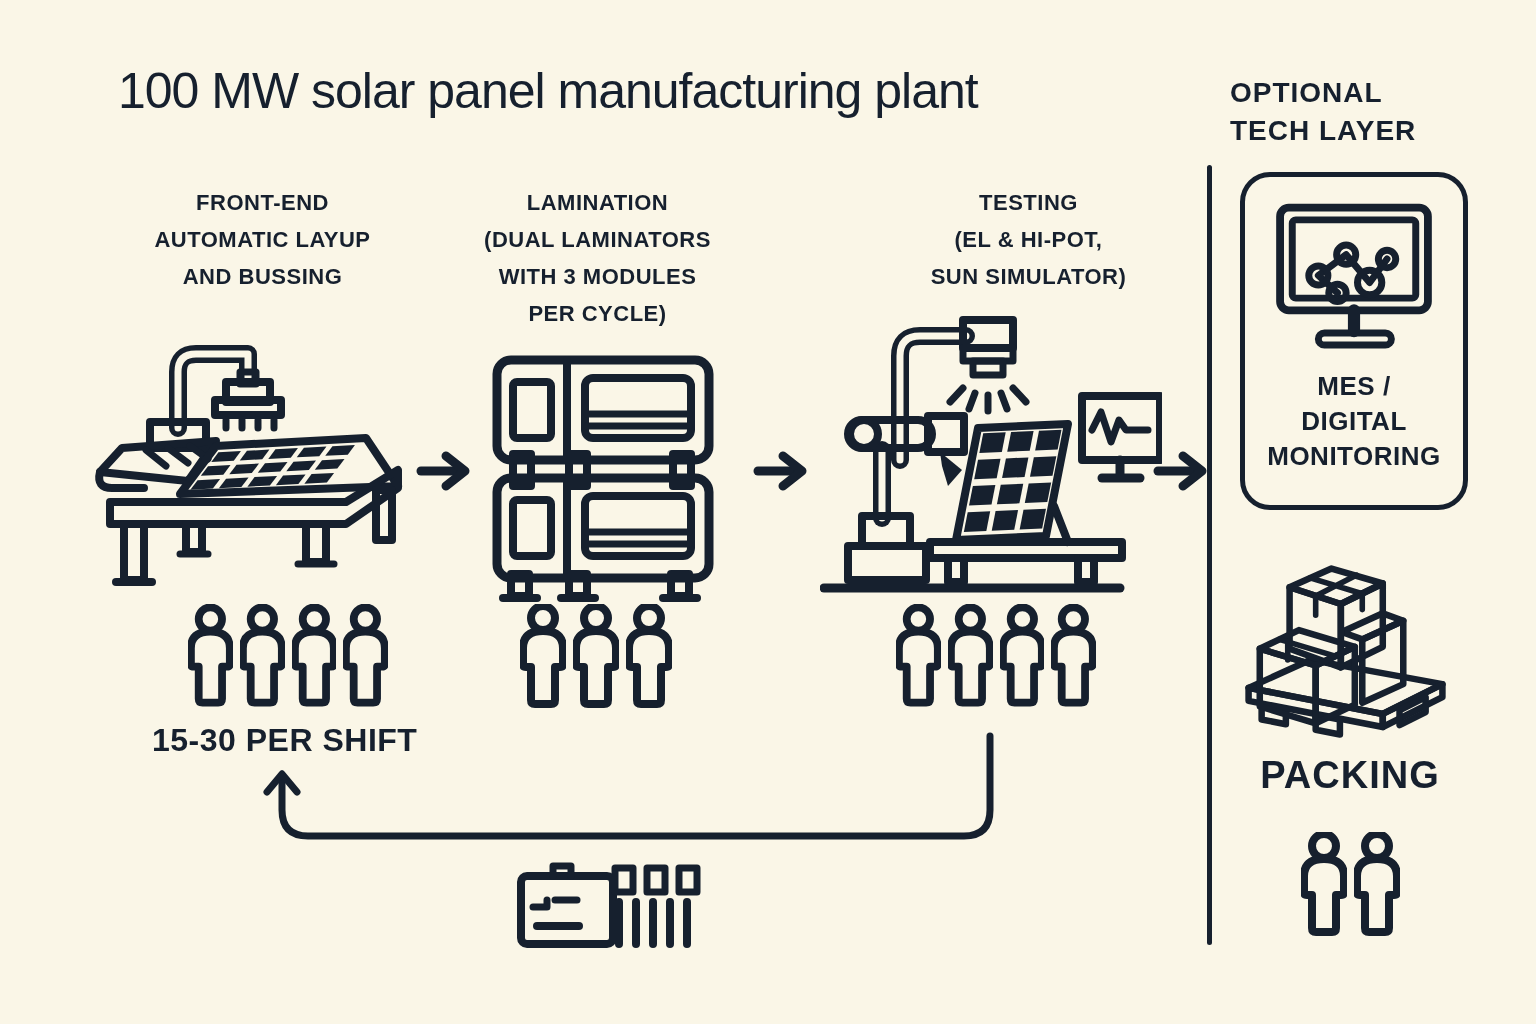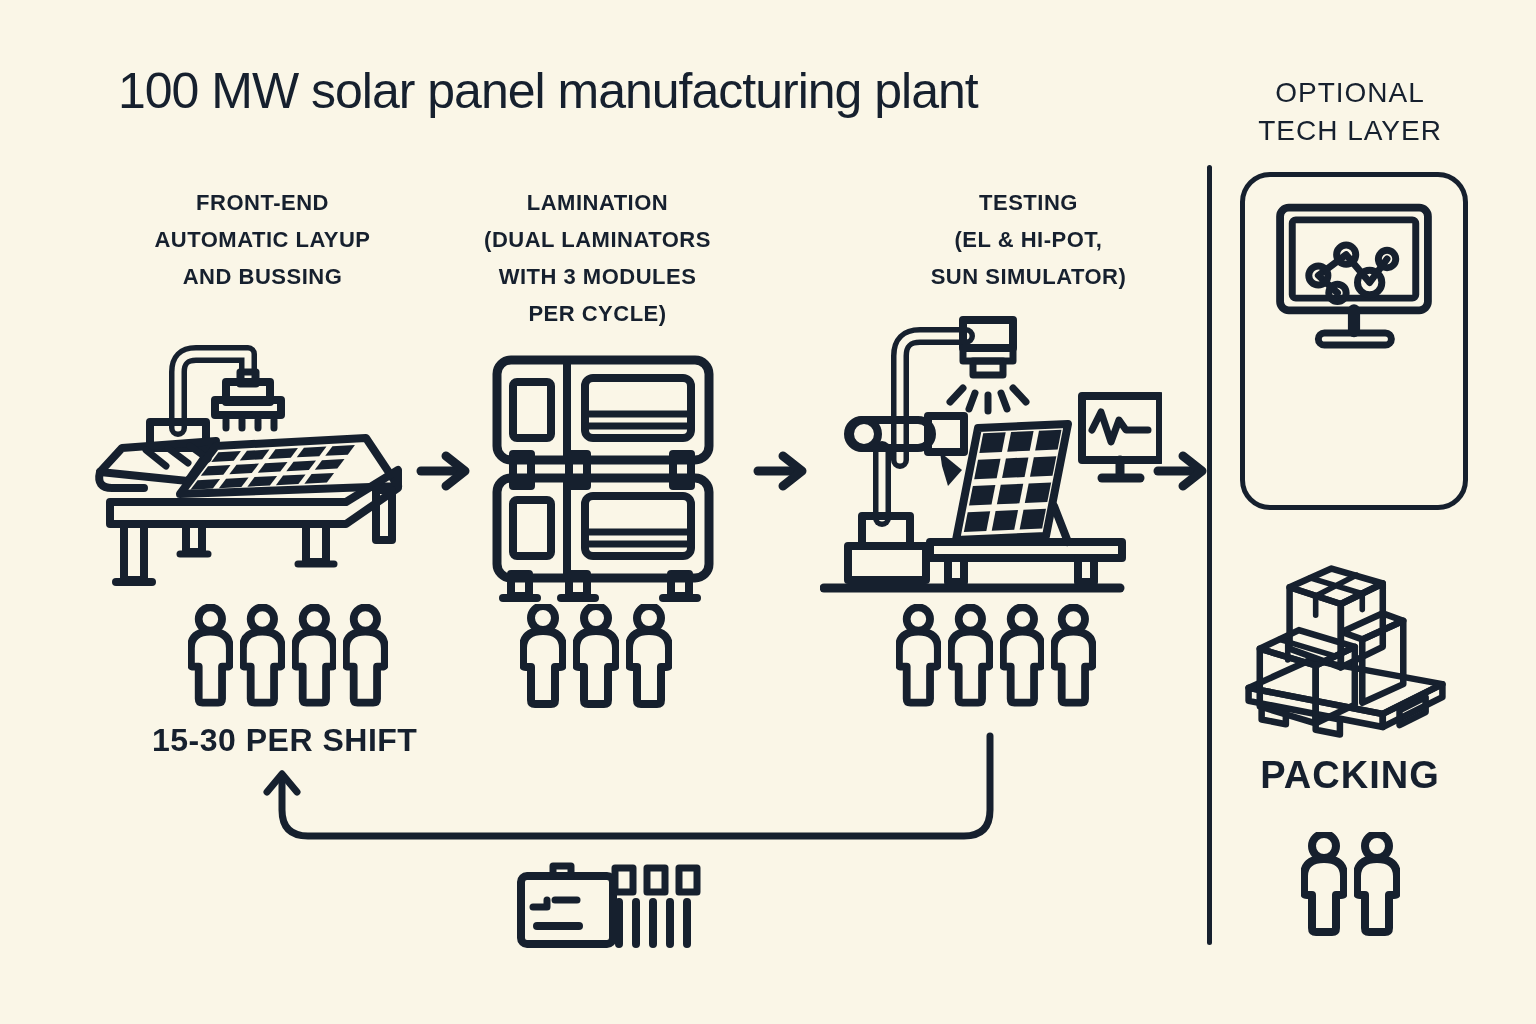--- a/index.html
+++ b/index.html
@@ -12,21 +12,21 @@
   .abs{position:absolute;}
   .title{
     font-size:50px;font-weight:normal;letter-spacing:-1px;color:var(--ink);
     white-space:nowrap;
   }
   .stage-label,.side-label{
     font-weight:bold;text-align:center;white-space:pre-line;color:var(--ink);
     font-size:22px;line-height:37px;letter-spacing:.5px;
   }
   .side-heading{
-    font-weight:normal;text-align:center;white-space:pre-line;color:var(--ink);
+    font-weight:bold;white-space:pre-line;color:var(--ink);
     font-size:28px;line-height:38px;letter-spacing:1px;
   }
   .staff-note{
     font-weight:bold;font-size:32px;letter-spacing:.5px;color:var(--ink);white-space:nowrap;
   }
   .packing-label{
     font-weight:bold;font-size:38px;letter-spacing:1px;color:var(--ink);text-align:center;
   }
   .workers{display:flex;gap:7px;align-items:flex-end;justify-content:center;}
   .workers svg{display:block;}
@@ -285,20 +285,23 @@
     <rect x="44" y="24" width="142" height="90" rx="4" class="ink-stroke" stroke-width="8"></rect>
     <path d="M 74 88 L 106 64 M 74 88 L 96 108 M 106 64 L 133 96 M 133 96 L 153 69" class="ink-stroke" stroke-width="8"></path>
     <circle cx="74" cy="88" r="11" class="ink-stroke" stroke-width="8" fill="var(--bg)"></circle>
     <circle cx="106" cy="64" r="11" class="ink-stroke" stroke-width="8" fill="var(--bg)"></circle>
     <circle cx="96" cy="108" r="10" class="ink-stroke" stroke-width="8" fill="var(--bg)"></circle>
     <circle cx="133" cy="96" r="14" class="ink-stroke" stroke-width="8" fill="var(--bg)"></circle>
     <circle cx="153" cy="69" r="10" class="ink-stroke" stroke-width="8" fill="var(--bg)"></circle>
     <path d="M 115 128 L 115 152" class="ink-stroke" stroke-width="14"></path>
     <rect x="74" y="154" width="84" height="14" rx="7" class="ink-stroke" stroke-width="8" fill="var(--bg)"></rect>
   </svg>
+  <div class="side-label" style="margin-top:10px;font-size:26px;line-height:35px;">MES /
+DIGITAL
+MONITORING</div>
 </div>
 
 <div class="abs" style="left:1243px;top:545px;">
   <svg width="205" height="200" viewBox="0 0 220 212">
 
     <path d="M 6 152 L 150 180 L 214 148 L 72 122 Z" class="ink-stroke" stroke-width="7" fill="var(--bg)"></path>
     <path d="M 6 152 L 6 166 L 150 194 L 150 180 Z" class="ink-stroke" stroke-width="7" fill="var(--bg)"></path>
     <path d="M 150 180 L 150 194 L 214 162 L 214 148 Z" class="ink-stroke" stroke-width="7" fill="var(--bg)"></path>
     <path d="M 20 170 L 46 175 L 46 191 L 20 186 Z" class="ink-stroke" stroke-width="7" fill="var(--bg)"></path>
     <path d="M 78 181 L 104 186 L 104 202 L 78 197 Z" class="ink-stroke" stroke-width="7" fill="var(--bg)"></path>

